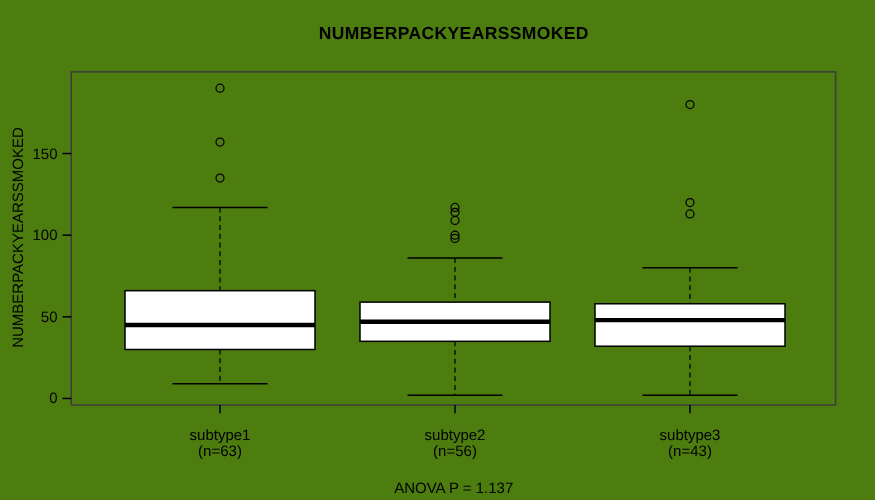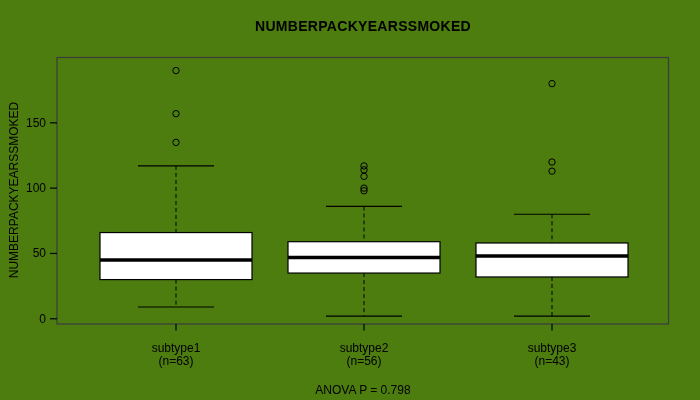--- a/index.html
+++ b/index.html
@@ -105,14 +105,14 @@
       <rect x="476" y="243.0049019607843" width="152" height="33.965686274509835" fill="#ffffff" stroke="#000000" stroke-width="1.2"></rect>
       <line x1="476" y1="256.0686274509804" x2="628" y2="256.0686274509804" stroke="#000000" stroke-width="3.5"></line>
       <circle cx="552" cy="171.15441176470588" r="3.2" fill="none" stroke="#000000" stroke-width="1"></circle>
       <circle cx="552" cy="162.00980392156865" r="3.2" fill="none" stroke="#000000" stroke-width="1"></circle>
       <circle cx="552" cy="83.62745098039215" r="3.2" fill="none" stroke="#000000" stroke-width="1"></circle>
       <line x1="552" y1="324" x2="552" y2="330.5" stroke="#000000" stroke-width="1.2"></line>
       <text x="552" y="352" text-anchor="middle" font-size="12">subtype3</text>
       <text x="552" y="365" text-anchor="middle" font-size="12">(n=43)</text>
     </svg>
 
-  <div class="footer-annotation">ANOVA P = 0.798</div>
+  <div class="footer-annotation">ANOVA P = 1.137</div>
 </div>
 
 </body></html>

